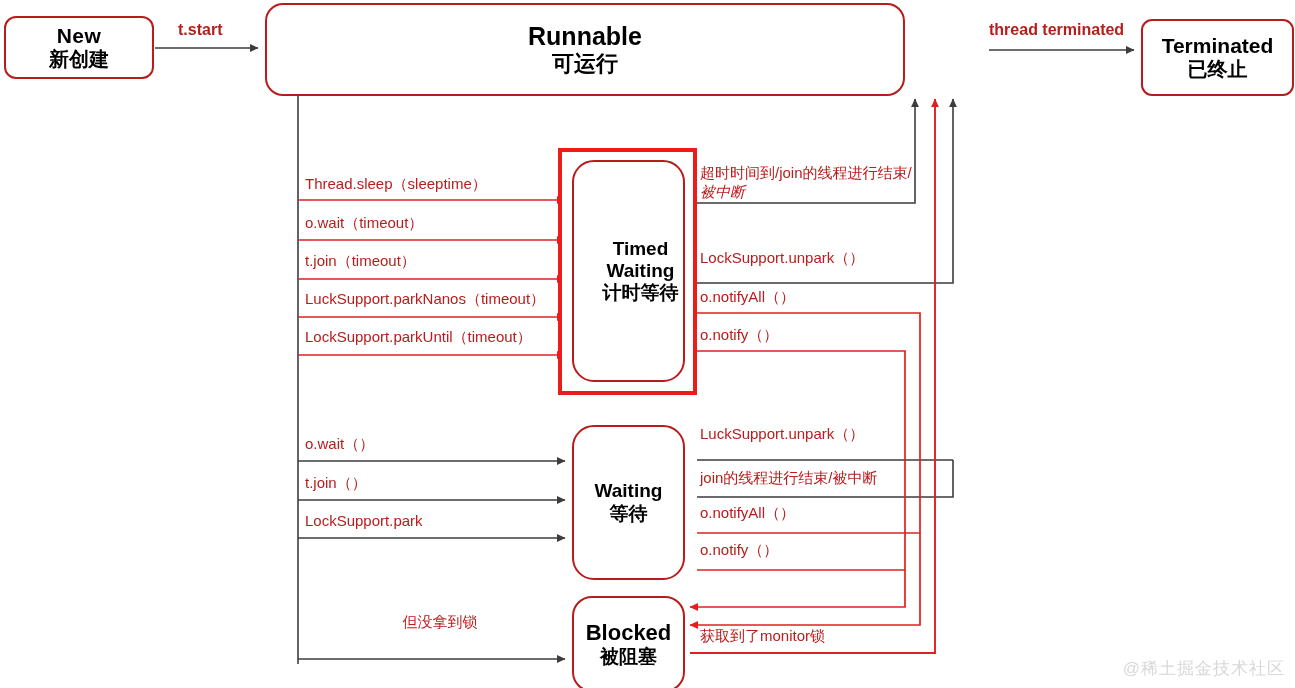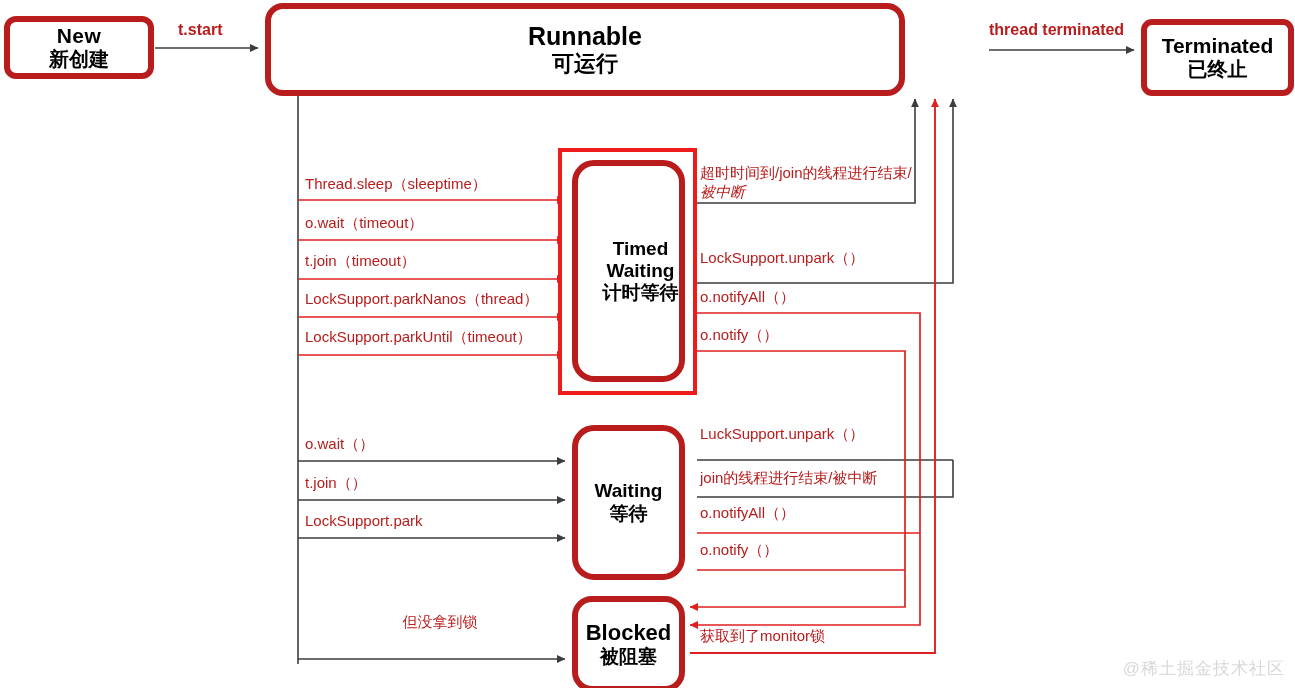--- a/index.html
+++ b/index.html
@@ -4,21 +4,21 @@
 <style>
   html,body{margin:0;padding:0;background:#ffffff;}
   body{
     width:1295px;height:688px;position:relative;overflow:hidden;
     font-family:"Liberation Sans","DejaVu Sans",sans-serif;
   }
   #canvas{position:absolute;left:0;top:0;width:1295px;height:688px;}
 
   .node{
     position:absolute;box-sizing:border-box;
-    background:#ffffff;border:6px solid #b91c1c;border-radius:14px;
+    background:#ffffff;border:2px solid #b91c1c;border-radius:14px;
     display:flex;flex-direction:column;align-items:center;justify-content:center;
     text-align:center;line-height:1.16;color:#000;
   }
   .node .en{font-weight:bold;}
   .node .cn{font-weight:bold;}
 
   #node-new{left:4px;top:16px;width:150px;height:63px;border-radius:12px;}
   #node-new .en{font-size:21px;letter-spacing:.5px;}
   #node-new .cn{font-size:20px;}
 
@@ -163,21 +163,21 @@
   <div class="en">Blocked</div>
   <div class="cn">被阻塞</div>
 </div>
 
 <div class="lbl lbl-edge" style="left:178px;top:20px;">t.start</div>
 <div class="lbl lbl-edge" style="left:989px;top:20px;">thread terminated</div>
 
 <div class="lbl lbl-left" style="left:305px;top:175px;">Thread.sleep（sleeptime）</div>
 <div class="lbl lbl-left" style="left:305px;top:214px;">o.wait（timeout）</div>
 <div class="lbl lbl-left" style="left:305px;top:252px;">t.join（timeout）</div>
-<div class="lbl lbl-left" style="left:305px;top:290px;">LockSupport.parkNanos（thread）</div>
+<div class="lbl lbl-left" style="left:305px;top:290px;">LuckSupport.parkNanos（timeout）</div>
 <div class="lbl lbl-left" style="left:305px;top:328px;">LockSupport.parkUntil（timeout）</div>
 
 <div class="lbl lbl-left" style="left:305px;top:435px;">o.wait（）</div>
 <div class="lbl lbl-left" style="left:305px;top:474px;">t.join（）</div>
 <div class="lbl lbl-left" style="left:305px;top:512px;">LockSupport.park</div>
 
 <div class="lbl lbl-left lbl-c" style="left:300px;top:613px;width:280px;">
   <div>但没拿到锁</div>
 </div>
 

